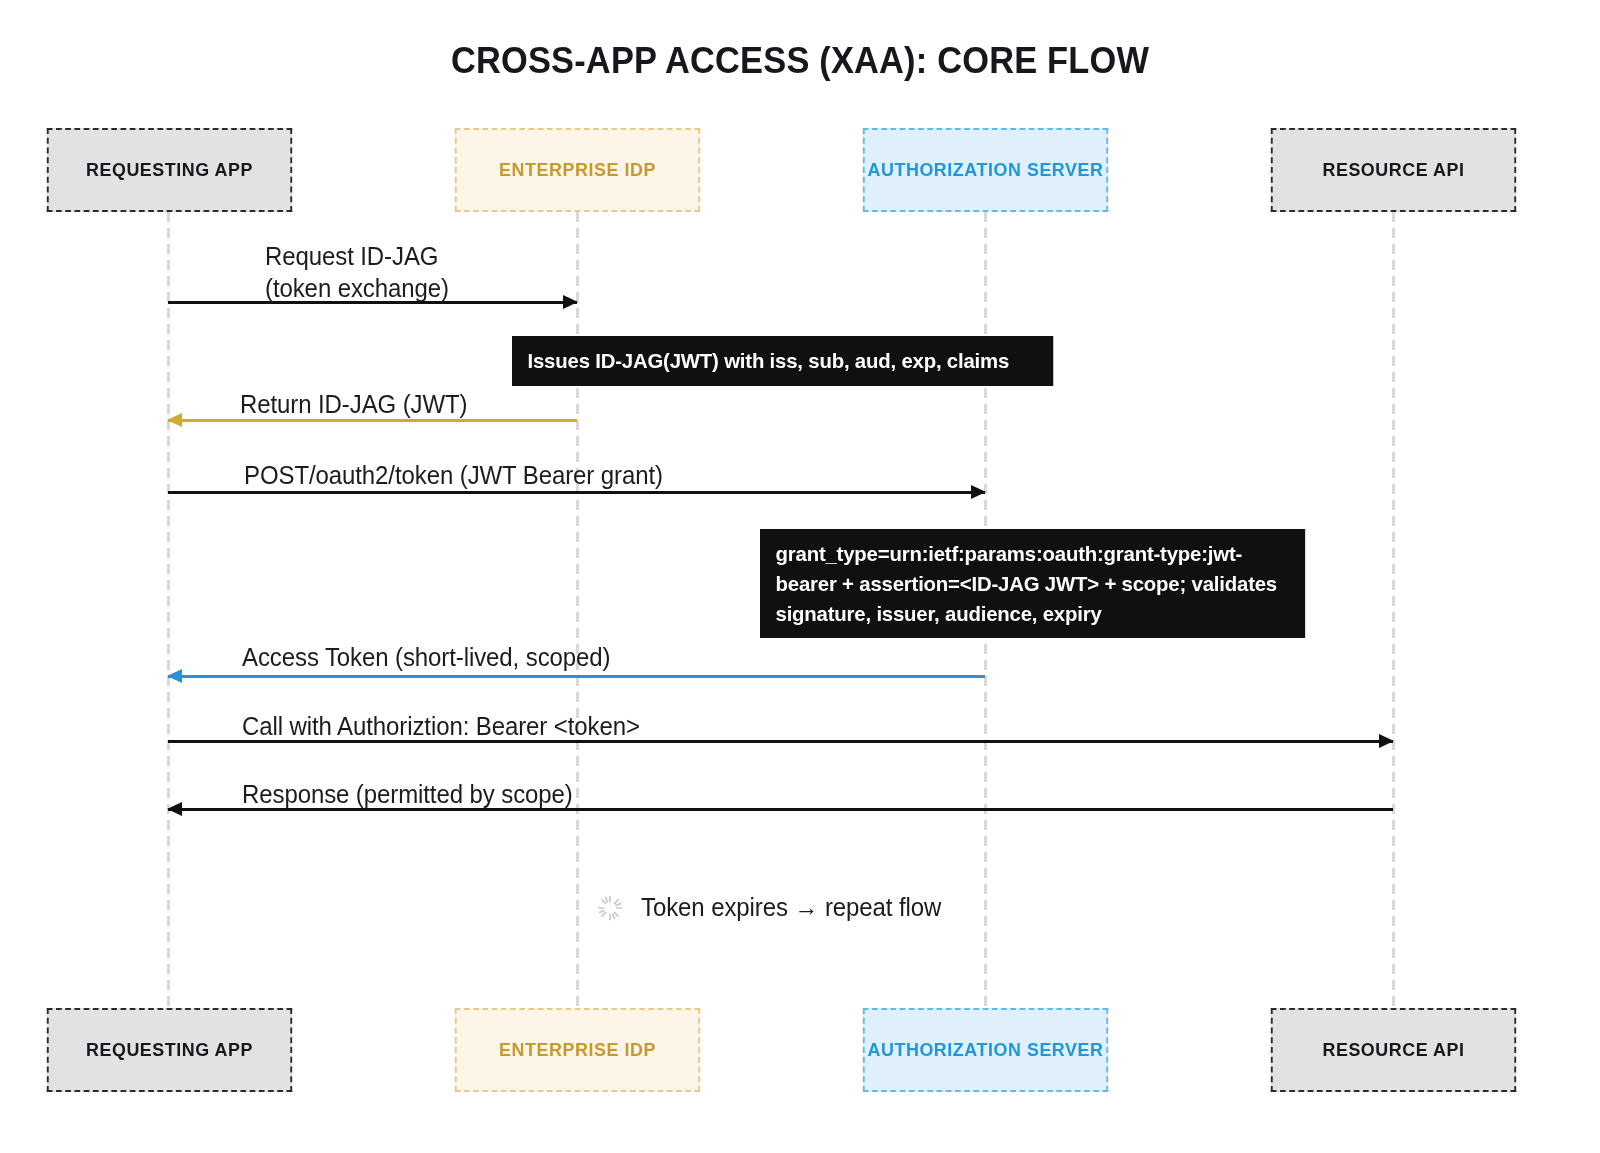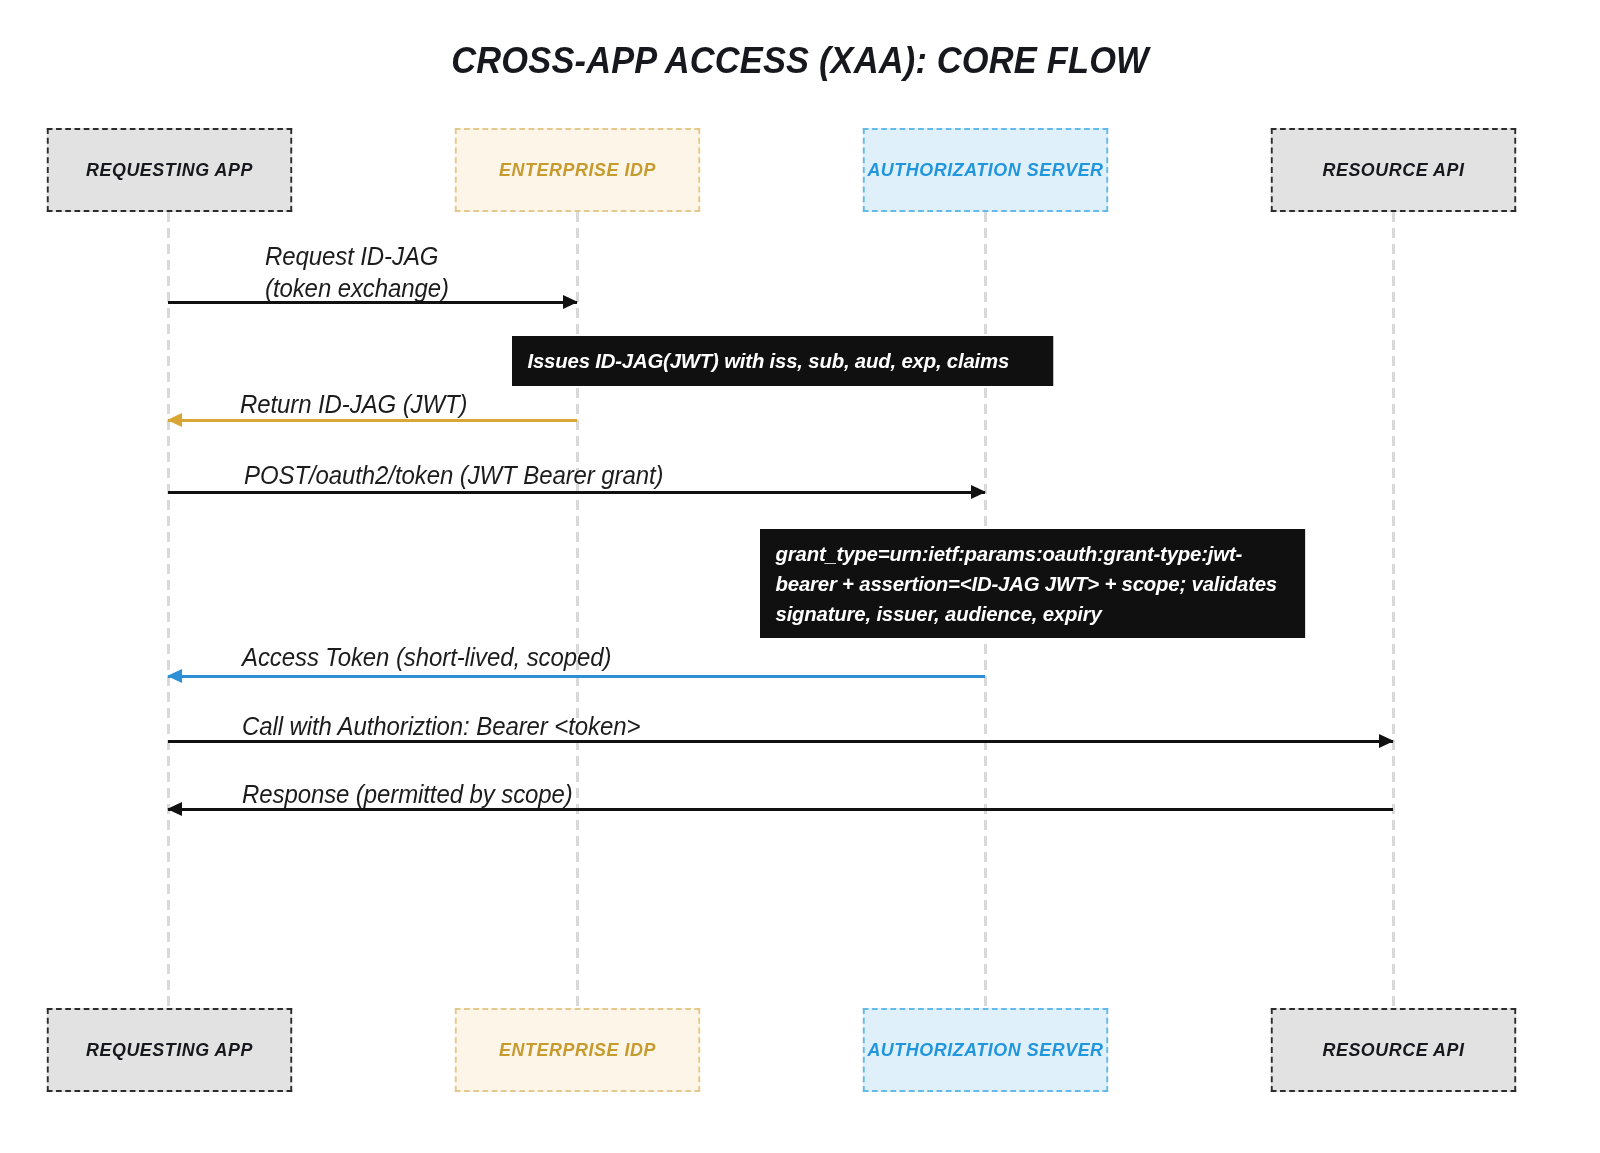--- a/index.html
+++ b/index.html
@@ -10,21 +10,20 @@
   body {
     font-family: "Liberation Sans", sans-serif;
     -webkit-font-smoothing: antialiased;
   }
   #canvas {
     position: relative;
     width: 1600px;
     height: 1153px;
     background: #ffffff;
     overflow: hidden;
-    font-style: italic;
   }
 
   
   .title {
     position: absolute;
     left: 0;
     top: 40px;
     width: 1600px;
     text-align: center;
     font-family: "Liberation Sans", sans-serif;
@@ -230,14 +229,33 @@
     <div class="shaft" style="background:#111111;"></div>
     <div class="head" style="border-left-color:#111111;"></div>
   </div>
 
   <div class="msg" style="left:242px; top:778px;">Response (permitted by scope)</div>
   <div class="arrow left" style="left:168px; top:808px; width:1225px;">
     <div class="shaft" style="background:#111111;"></div>
     <div class="head" style="border-right-color:#111111;"></div>
   </div>
 
+  <div class="expiry" style="left:597px; top:893px;">
+    <svg class="spinner-icon" viewBox="0 0 24 24">
+      <g stroke="#c9c9c9" stroke-width="1.6" stroke-linecap="round">
+        <line x1="12" y1="1.5" x2="12" y2="6"></line>
+        <line x1="12" y1="18" x2="12" y2="22.5"></line>
+        <line x1="1.5" y1="12" x2="6" y2="12"></line>
+        <line x1="18" y1="12" x2="22.5" y2="12"></line>
+        <line x1="4.6" y1="4.6" x2="7.8" y2="7.8"></line>
+        <line x1="16.2" y1="16.2" x2="19.4" y2="19.4"></line>
+        <line x1="19.4" y1="4.6" x2="16.2" y2="7.8"></line>
+        <line x1="7.8" y1="16.2" x2="4.6" y2="19.4"></line>
+        <line x1="8.0" y1="2.3" x2="9.6" y2="6.4"></line>
+        <line x1="14.4" y1="17.6" x2="16.0" y2="21.7"></line>
+        <line x1="2.3" y1="16.0" x2="6.4" y2="14.4"></line>
+        <line x1="17.6" y1="9.6" x2="21.7" y2="8.0"></line>
+      </g>
+    </svg>
+    <span class="txt">Token expires → repeat flow</span>
+  </div>
 
 </div>
 
 </body></html>

